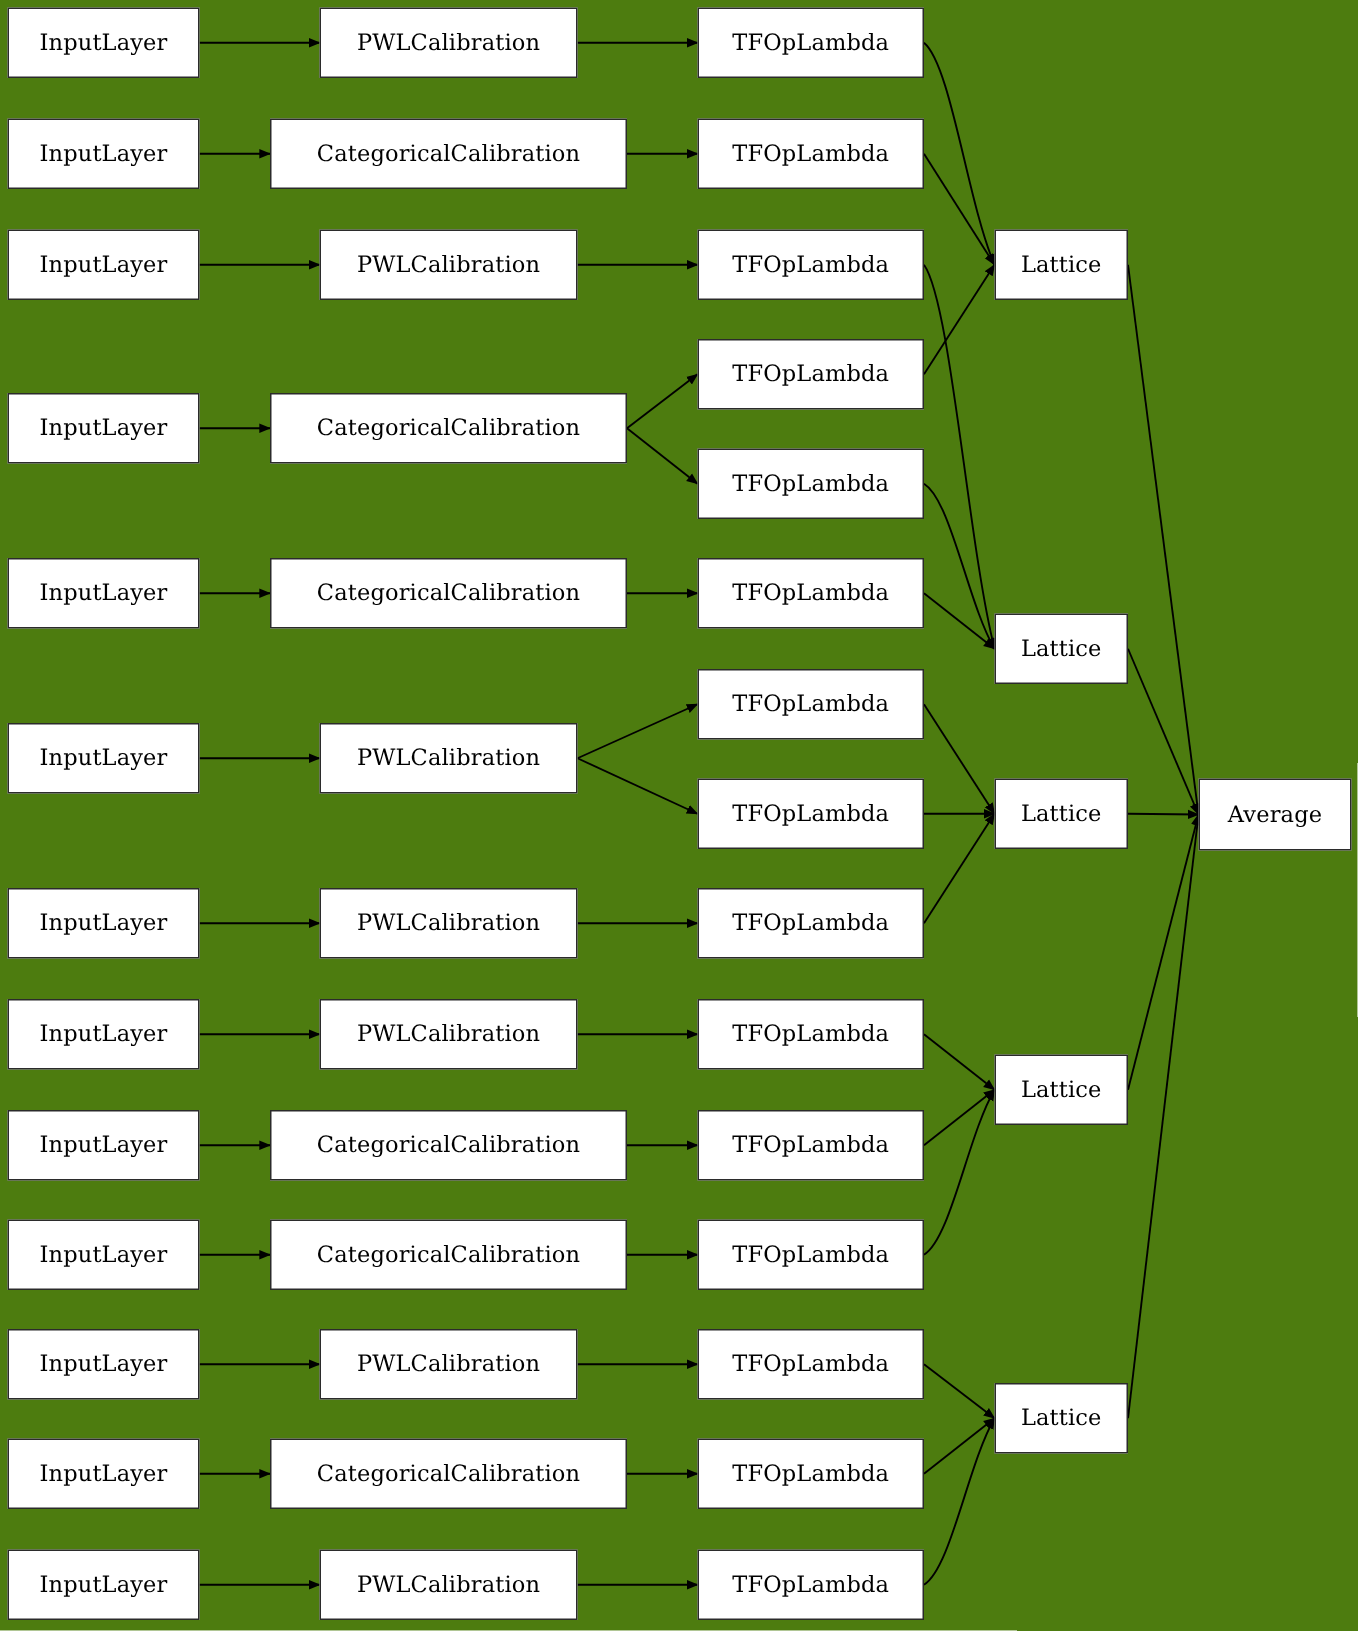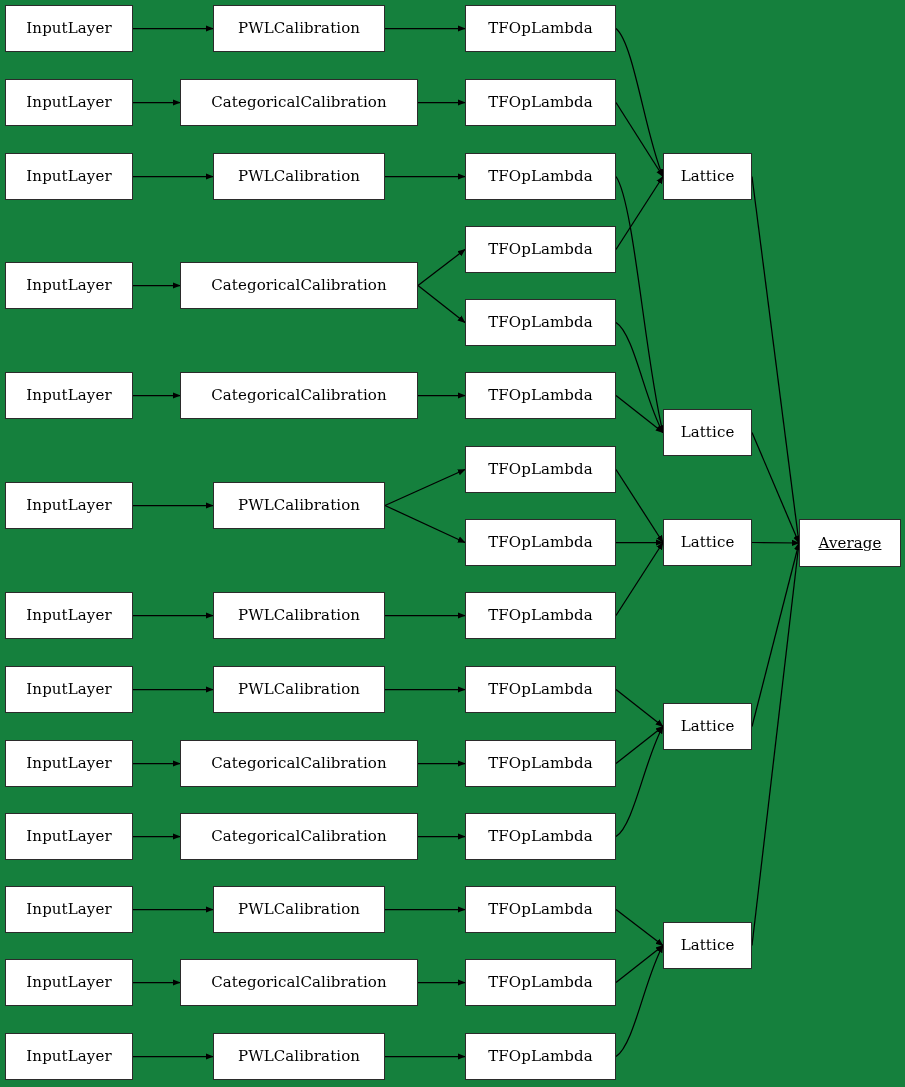--- a/index.html
+++ b/index.html
@@ -4,21 +4,21 @@
 <style>
   html, body {
     margin: 0;
     padding: 0;
     background: #ffffff;
   }
   #canvas {
     position: relative;
     width: 905px;
     height: 1087px;
-    background: #15803d;
+    background: #4d7c0f;
     font-family: "DejaVu Serif", "Liberation Serif", serif;
     overflow: hidden;
   }
   #edge-layer {
     position: absolute;
     left: 0;
     top: 0;
     width: 905px;
     height: 1087px;
     pointer-events: none;
@@ -235,17 +235,17 @@
       </div>
       <div class="node" style="left: 663px; top: 519px; width: 89px; height: 47px;">
         <span class="node-label">Lattice</span>
       </div>
       <div class="node" style="left: 663px; top: 703px; width: 89px; height: 47px;">
         <span class="node-label">Lattice</span>
       </div>
       <div class="node" style="left: 663px; top: 922px; width: 89px; height: 47px;">
         <span class="node-label">Lattice</span>
       </div>
-      <div class="node" style="left: 799px; top: 519px; width: 102px; height: 48px; text-decoration: underline;">
+      <div class="node" style="left: 799px; top: 519px; width: 102px; height: 48px;">
         <span class="node-label">Average</span>
       </div>
     </div>
 </div>
 
 </body></html>

